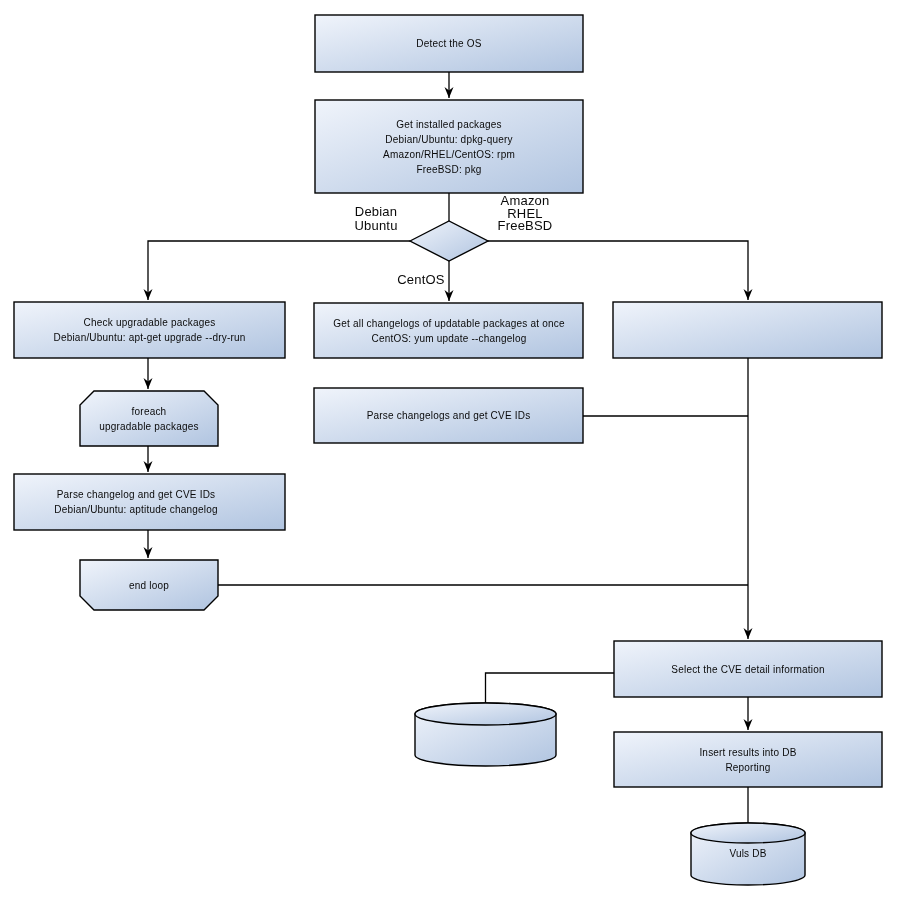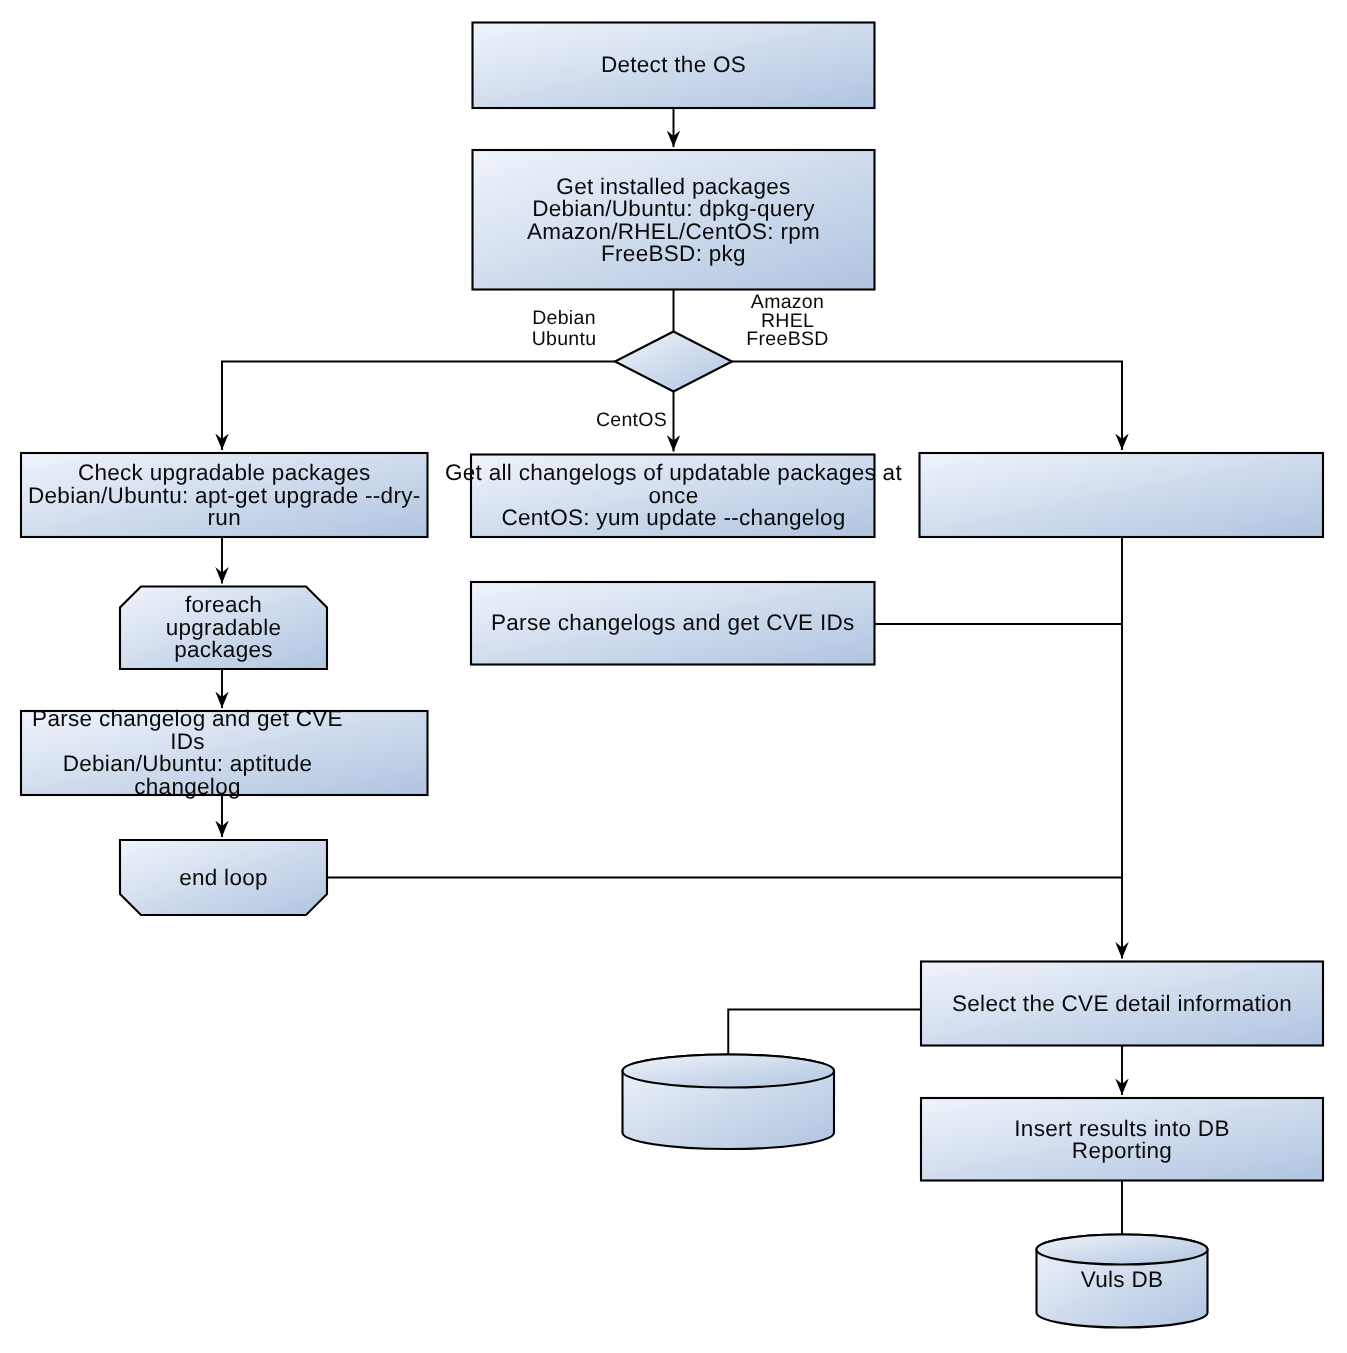--- a/index.html
+++ b/index.html
@@ -5,32 +5,32 @@
   html,body{margin:0;padding:0;background:#ffffff;}
   .stage{
     position:relative;width:898px;height:902px;background:#ffffff;overflow:hidden;
     font-family:"Liberation Sans","DejaVu Sans",sans-serif;
   }
   .layer{position:absolute;left:0;top:0;}
   
   .nl{
     position:absolute;display:flex;align-items:center;justify-content:center;
     text-align:center;white-space:pre-line;
-    font-size:15px;line-height:15px;letter-spacing:.2px;color:#0a0a0a;
+    font-size:10px;line-height:15px;letter-spacing:.2px;color:#0a0a0a;
   }
   .bl{
     position:absolute;display:flex;align-items:center;justify-content:center;
     text-align:center;white-space:pre-line;
     font-size:13px;line-height:13px;letter-spacing:.2px;color:#0a0a0a;
   }
   .n-detect  {left:315px;top:15px; width:268px;height:57px;}
   .n-install {left:315px;top:100px;width:268px;height:93px;}
   .n-check   {left:14px; top:302px;width:271px;height:56px;}
   .n-foreach {left:80px; top:391px;width:138px;height:55px;}
-  .n-parsel  {left:11px; top:474px;width:228px;height:56px;}
+  .n-parsel  {left:22px; top:474px;width:228px;height:56px;}
   .n-endloop {left:80px; top:560px;width:138px;height:50px;border-radius:18px;}
   .n-getall  {left:294px;top:303px;width:310px;height:55px;}
   .n-parsem  {left:314px;top:388px;width:269px;height:55px;border-radius:19px;}
   .n-getcve  {left:613px;top:302px;width:269px;height:56px;}
   .n-select  {left:614px;top:641px;width:268px;height:56px;}
   .n-insert  {left:614px;top:732px;width:268px;height:55px;}
   .n-cvedb   {left:415px;top:706px;width:141px;height:56px;}
   .n-vulsdb  {left:691px;top:826px;width:114px;height:55px;}
   .l-left    {left:344px;top:204px;width:64px;height:30px;line-height:14px;}
   .l-right   {left:493px;top:194px;width:64px;height:40px;line-height:12.5px;}

